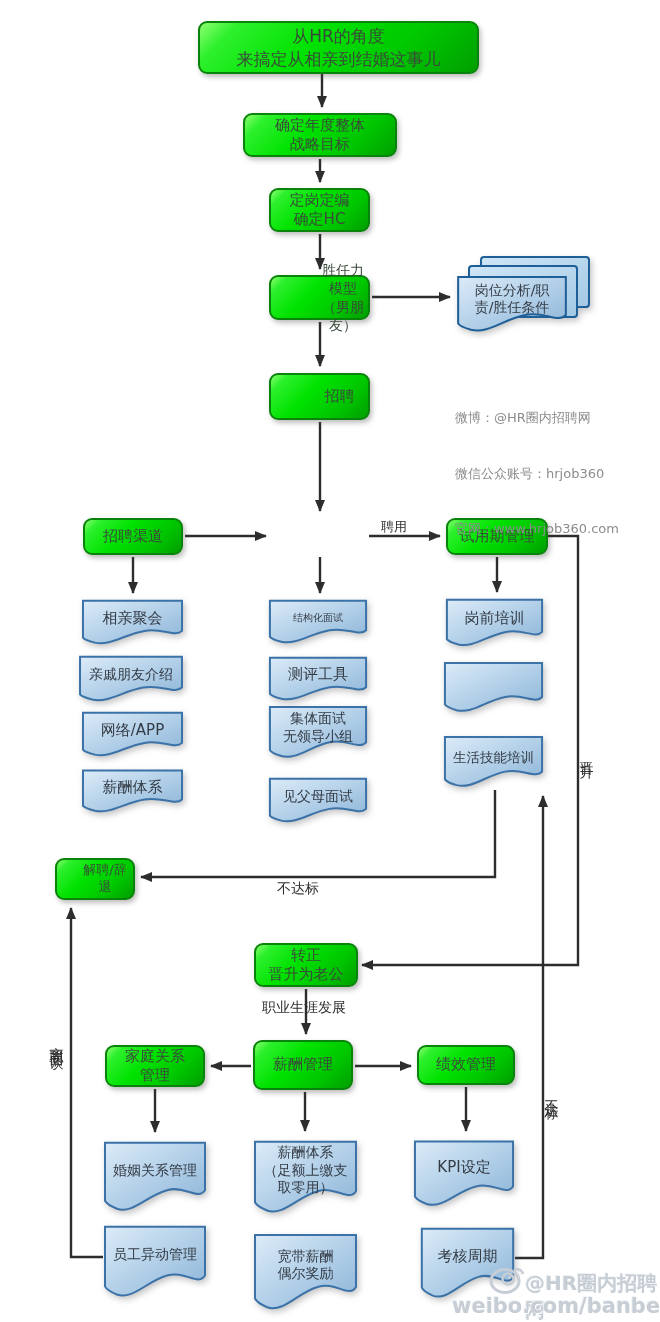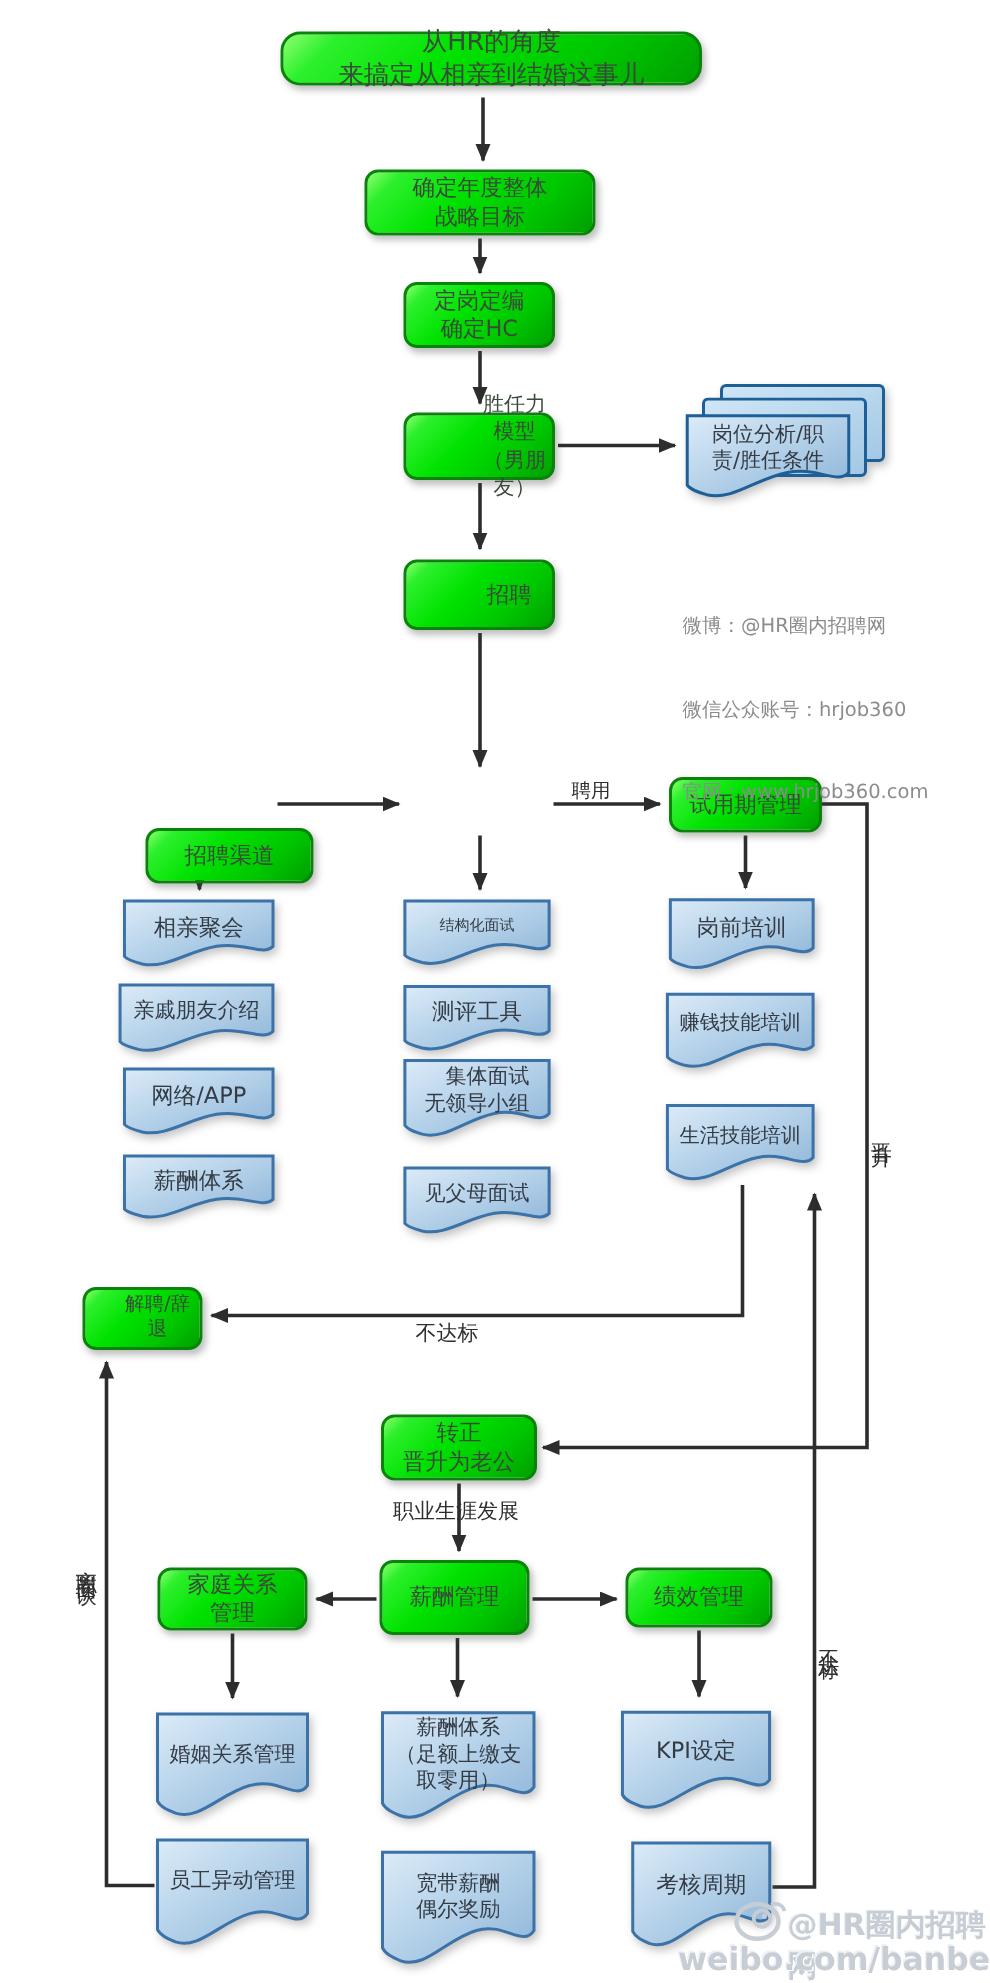--- a/index.html
+++ b/index.html
@@ -72,30 +72,30 @@
       <path d="M306,989 L306,1034" marker-end="url(#ah)"></path>
       <path d="M251,1066 L211,1066" marker-end="url(#ah)"></path>
       <path d="M355,1066 L411,1066" marker-end="url(#ah)"></path>
       <path d="M155,1089 L155,1132" marker-end="url(#ah)"></path>
       <path d="M305,1092 L305,1131" marker-end="url(#ah)"></path>
       <path d="M466,1087 L466,1131" marker-end="url(#ah)"></path>
       <path d="M103,1257 L71,1257 L71,908" marker-end="url(#ah)"></path>
     </g>
   </svg>
 
-  <div class="gnode" style="left:187px;top:21px;width:281px;height:36px;font-size:17px;border-radius:13px;"><span>从HR的角度
+  <div class="gnode" style="left:198px;top:21px;width:281px;height:53px;font-size:17px;"><span>从HR的角度
 来搞定从相亲到结婚这事儿</span></div>
   <div class="gnode" style="left:243px;top:113px;width:154px;height:44px;"><span>确定年度整体
 战略目标</span></div>
   <div class="gnode" style="left:269px;top:188px;width:101px;height:44px;"><span>定岗定编
 确定HC</span></div>
   <div class="gnode" style="left:269px;top:275px;width:101px;height:45px;font-size:14px;padding-left:47px;"><span>胜任力模型
 （男朋友）</span></div>
   <div class="gnode" style="left:269px;top:373px;width:101px;height:47px;padding-left:40px;"><span>招聘</span></div>
-  <div class="gnode" style="left:97px;top:518px;width:112px;height:37px;margin-top:34px;"><span>招聘渠道</span></div>
+  <div class="gnode" style="left:83px;top:518px;width:100px;height:37px;"><span>招聘渠道</span></div>
   <div class="gnode" style="left:446px;top:518px;width:102px;height:37px;"><span>试用期管理</span></div>
   <div class="gnode" style="left:55px;top:858px;width:80px;height:42px;font-size:13px;padding-left:20px;"><span>解聘/辞退</span></div>
   <div class="gnode" style="left:254px;top:943px;width:104px;height:44px;"><span>转正
 晋升为老公</span></div>
   <div class="gnode" style="left:105px;top:1045px;width:100px;height:42px;"><span>家庭关系
 管理</span></div>
   <div class="gnode" style="left:253px;top:1040px;width:100px;height:50px;"><span>薪酬管理</span></div>
   <div class="gnode" style="left:417px;top:1045px;width:98px;height:40px;"><span>绩效管理</span></div>
 
   <div style="position:absolute;left:456px;top:256px;width:134px;height:78px;filter:drop-shadow(2px 3px 3px rgba(90,90,90,.35));">
@@ -148,41 +148,40 @@
   <div class="dnode" style="left:268px;top:656px;width:100px;height:46px;">
     <svg viewBox="0 0 104 56" preserveAspectRatio="none">
         <path d="M2,2 H102 V38 C95,46 82,34 64,38 C44,42 30,56 14,52 C9,50.5 4,49 2,46 Z" fill="url(#docGrad)" stroke="#3b72a8" stroke-width="2" vector-effect="non-scaling-stroke"></path>
       </svg>
     <div class="lbl">测评工具</div>
   </div>
   <div class="dnode" style="left:268px;top:705px;width:100px;height:55px;">
     <svg viewBox="0 0 104 56" preserveAspectRatio="none">
         <path d="M2,2 H102 V38 C95,46 82,34 64,38 C44,42 30,56 14,52 C9,50.5 4,49 2,46 Z" fill="url(#docGrad)" stroke="#3b72a8" stroke-width="2" vector-effect="non-scaling-stroke"></path>
       </svg>
-    <div class="lbl" style="font-size:14px;text-align:right;">集体面试
+    <div class="lbl" style="font-size:14px;">集体面试
 无领导小组</div>
   </div>
   <div class="dnode" style="left:268px;top:777px;width:100px;height:47px;">
     <svg viewBox="0 0 104 56" preserveAspectRatio="none">
         <path d="M2,2 H102 V38 C95,46 82,34 64,38 C44,42 30,56 14,52 C9,50.5 4,49 2,46 Z" fill="url(#docGrad)" stroke="#3b72a8" stroke-width="2" vector-effect="non-scaling-stroke"></path>
       </svg>
     <div class="lbl" style="font-size:14px;">见父母面试</div>
   </div>
 
   <div class="dnode" style="left:445px;top:598px;width:99px;height:50px;">
     <svg viewBox="0 0 104 56" preserveAspectRatio="none">
         <path d="M2,2 H102 V38 C95,46 82,34 64,38 C44,42 30,56 14,52 C9,50.5 4,49 2,46 Z" fill="url(#docGrad)" stroke="#3b72a8" stroke-width="2" vector-effect="non-scaling-stroke"></path>
       </svg>
     <div class="lbl">岗前培训</div>
   </div>
   <div class="dnode" style="left:443px;top:661px;width:101px;height:53px;">
     <svg viewBox="0 0 104 56" preserveAspectRatio="none">
         <path d="M2,2 H102 V38 C95,46 82,34 64,38 C44,42 30,56 14,52 C9,50.5 4,49 2,46 Z" fill="url(#docGrad)" stroke="#3b72a8" stroke-width="2" vector-effect="non-scaling-stroke"></path>
       </svg>
-    <div class="lbl" style="font-size:13.5px;">赚钱技能培训</div>
   </div>
   <div class="dnode" style="left:443px;top:735px;width:101px;height:54px;">
     <svg viewBox="0 0 104 56" preserveAspectRatio="none">
         <path d="M2,2 H102 V38 C95,46 82,34 64,38 C44,42 30,56 14,52 C9,50.5 4,49 2,46 Z" fill="url(#docGrad)" stroke="#3b72a8" stroke-width="2" vector-effect="non-scaling-stroke"></path>
       </svg>
     <div class="lbl" style="font-size:13.5px;">生活技能培训</div>
   </div>
 
   <div class="dnode" style="left:103px;top:1140px;width:104px;height:74px;">
     <svg viewBox="0 0 104 56" preserveAspectRatio="none">

